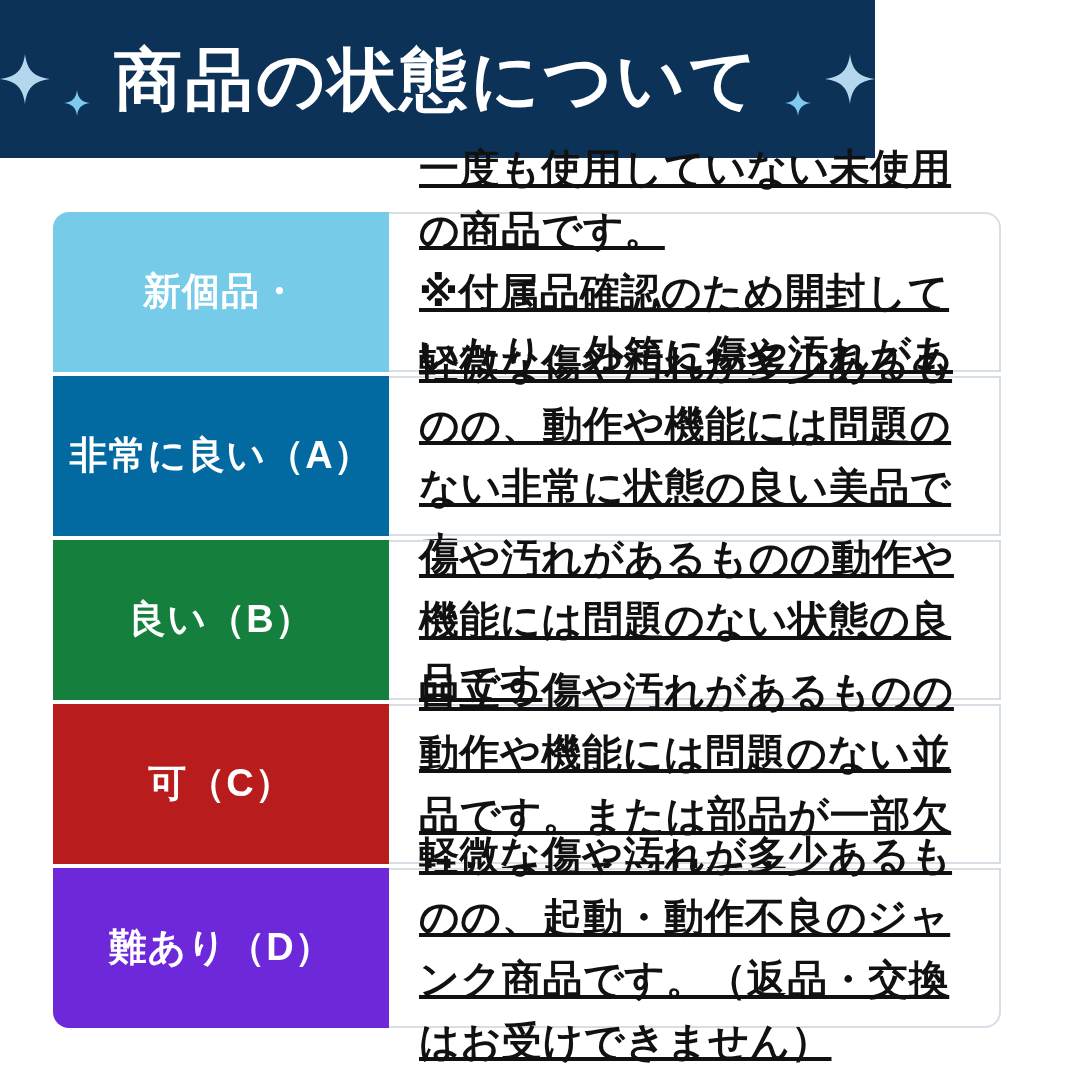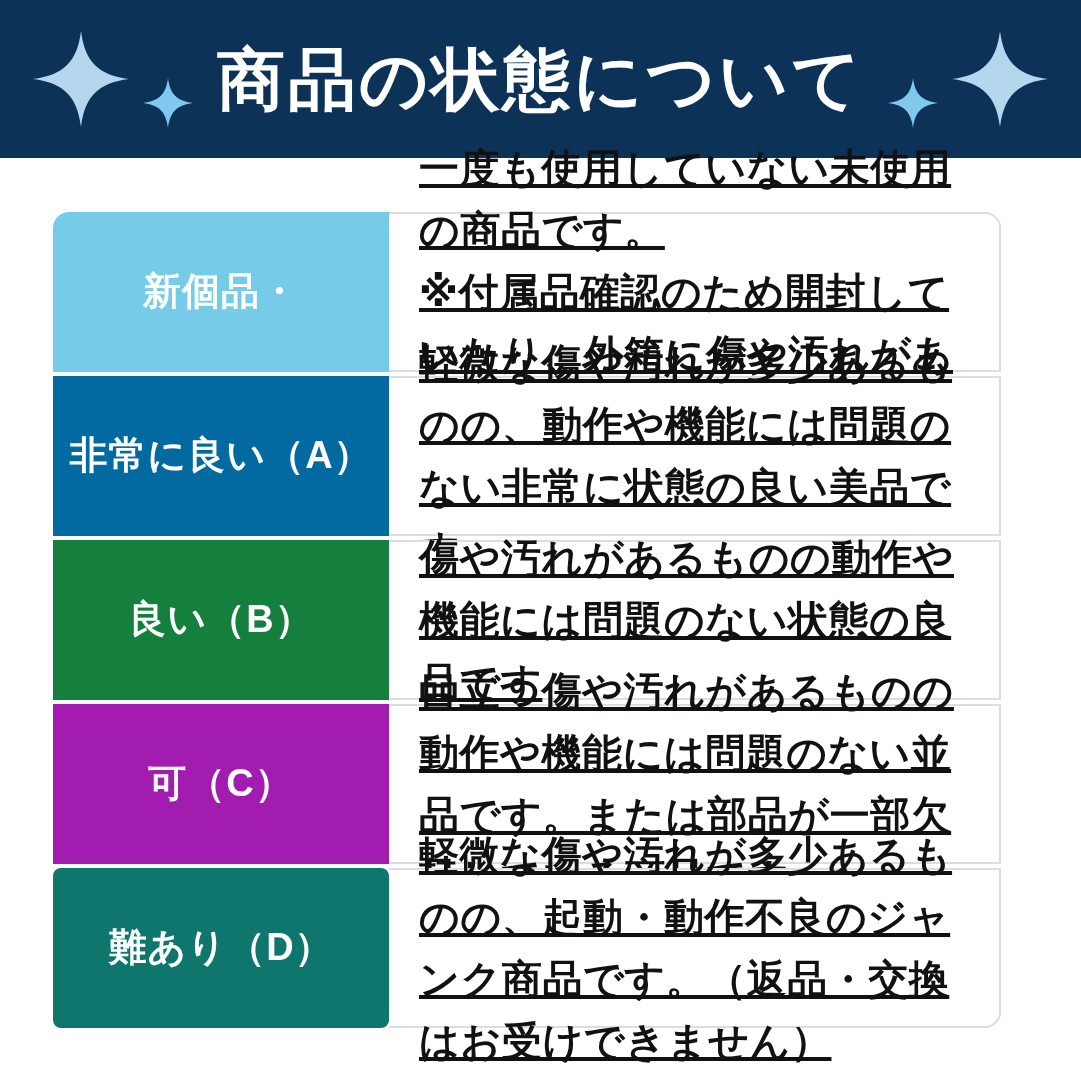--- a/index.html
+++ b/index.html
@@ -5,21 +5,21 @@
   * { margin: 0; padding: 0; box-sizing: border-box; }
   html, body { width: 1081px; height: 1081px; background: #ffffff; }
   body {
     font-family: "Liberation Sans", "DejaVu Sans", sans-serif;
     color: #111111;
     overflow: hidden;
   }
 
   
   .header {
-    width: 1081px;
+    width: 875px;
     height: 158px;
     background: #0C3257;
     display: flex;
     align-items: center;
     justify-content: center;
     gap: 14px;
   }
   .page-title {
     color: #ffffff;
     font-size: 68px;
@@ -128,31 +128,31 @@
     <div class="grade-cell" style="background: #15803d;">
       <span class="grade-line">良い（B）</span>
 
     </div>
     <div class="desc-cell">
       <p class="desc-text">傷や汚れがあるものの動作や機能には問題のない状態の良品です</p>
     </div>
   </div>
 
   <div class="condition-row">
-    <div class="grade-cell" style="background: #a21caf;">
+    <div class="grade-cell" style="background: #b91c1c;">
       <span class="grade-line">可（C）</span>
 
     </div>
     <div class="desc-cell">
       <p class="desc-text">目立つ傷や汚れがあるものの動作や機能には問題のない並品です。または部品が一部欠品している商品です。</p>
     </div>
   </div>
 
   <div class="condition-row">
-    <div class="grade-cell" style="background: #0f766e; border-radius: 8px;">
+    <div class="grade-cell" style="background: #6d28d9;">
       <span class="grade-line">難あり（D）</span>
 
     </div>
     <div class="desc-cell">
       <p class="desc-text">軽微な傷や汚れが多少あるものの、起動・動作不良のジャンク商品です。（返品・交換はお受けできません）</p>
     </div>
   </div>
 
 </div>
 

